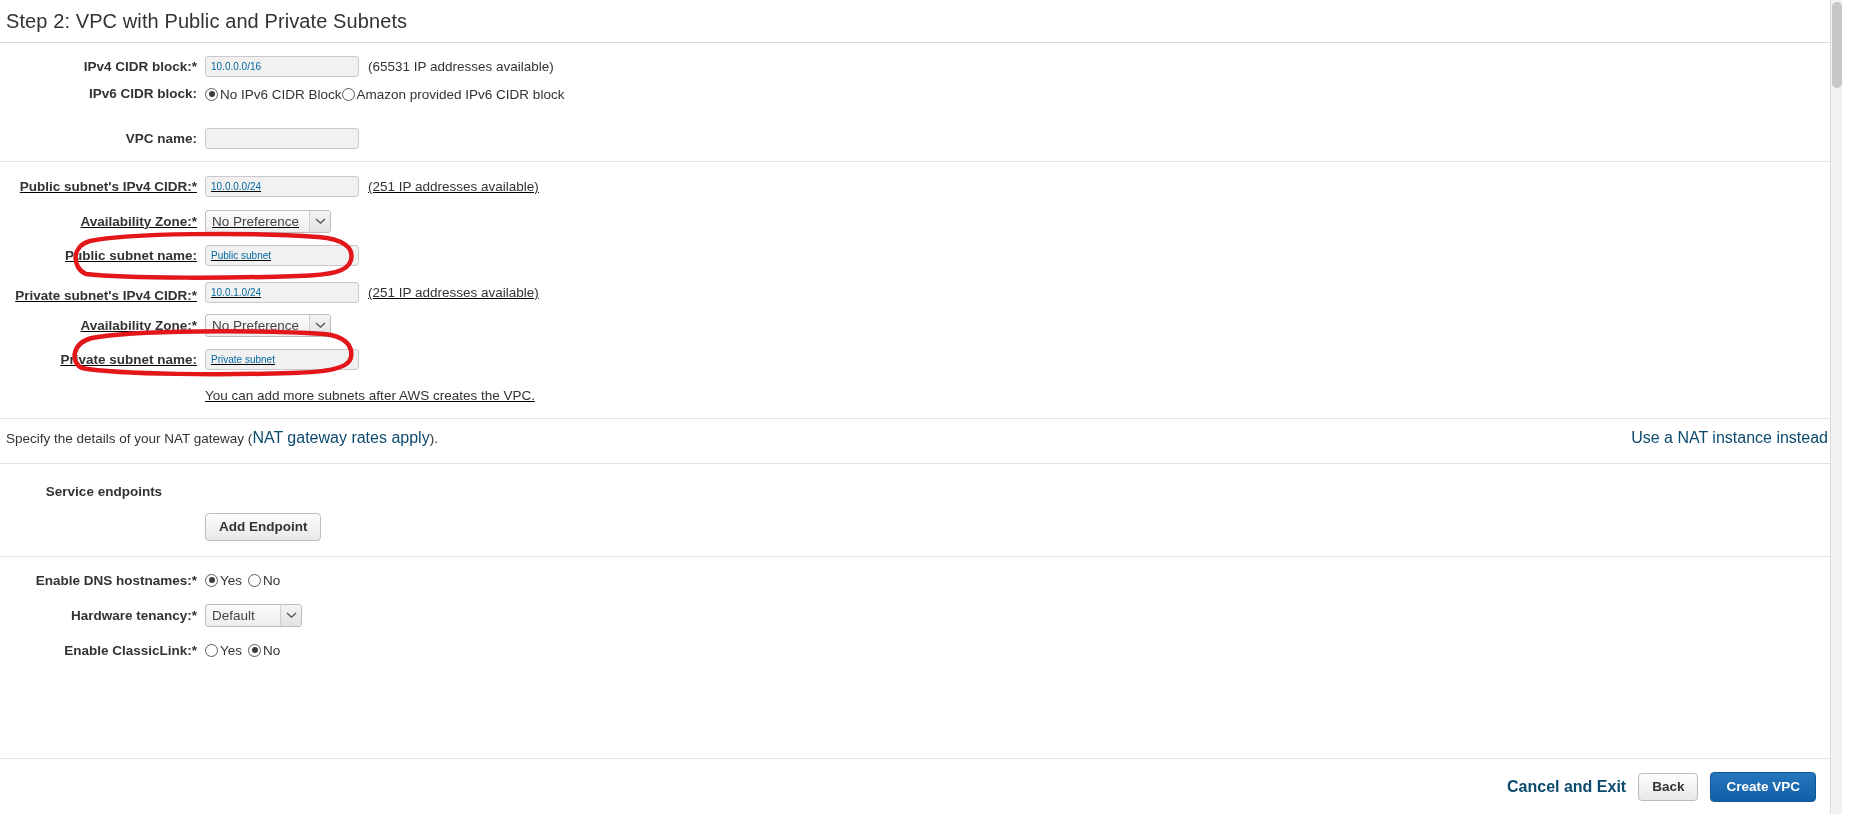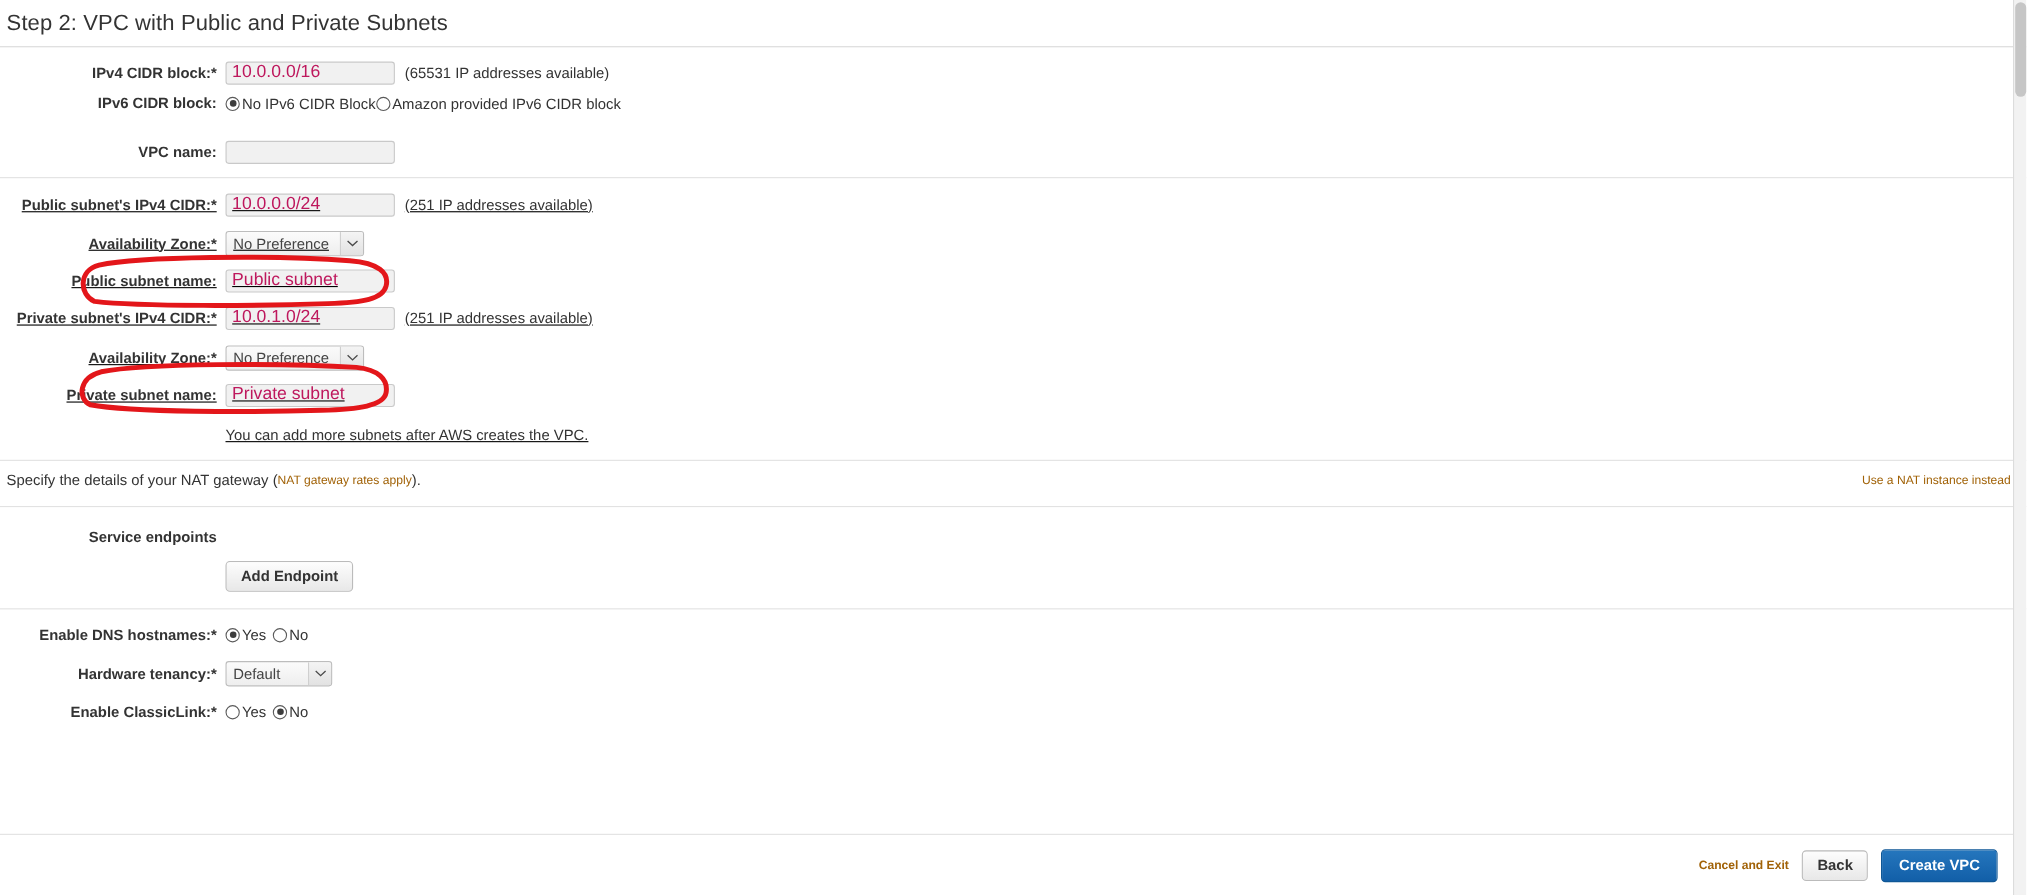--- a/index.html
+++ b/index.html
@@ -52,23 +52,23 @@
     padding-right: 8px;
     flex: 0 0 205px;
     white-space: nowrap;
   }
   .ctl { display: flex; align-items: center; }
 
   
   input.txt {
     width: 154px;
     height: 21px;
-    font-size: 16px;
+    font-size: 10px;
     font-family: "Liberation Sans", sans-serif;
-    color: #be185d;
+    color: #0369a1;
     background: #f1f1f1;
     border: 1px solid #c9c9c9;
     border-radius: 3px;
     padding: 1px 5px;
     outline: none;
   }
 
   .hint {
     font-size: 13.5px;
     color: #333;
@@ -153,42 +153,42 @@
     line-height: 14px;
   }
   .btn-primary {
     background: linear-gradient(#2576bd, #125fa8);
     border: 1px solid #0f5796;
     color: #ffffff;
     padding: 7px 15px;
   }
 
   .link {
-    color: #a16207;
-    font-size: 11px;
+    color: #0c4a6e;
+    font-size: 16px;
     text-decoration: none;
     cursor: pointer;
   }
   .link.bold { font-weight: bold; }
 
   
   .nat-line {
     display: flex;
     align-items: center;
     padding: 10px 0 6px 6px;
     font-size: 13.5px;
     color: #333;
   }
   .nat-line .spacer { flex: 1 1 auto; }
   .nat-right { padding-right: 14px; }
 
   
   .svc-label {
     width: 205px;
-    text-align: right;
+    text-align: center;
     padding-right: 8px;
     font-size: 13.5px;
     font-weight: bold;
     color: #333;
     flex: 0 0 205px;
     padding-left: 11px;
   }
 
   
   .footer {
@@ -302,21 +302,21 @@
         </div>
       </div>
 
       <div class="row" style="margin-top:4px;">
         <div class="lbl">Public subnet name:</div>
         <div class="ctl">
           <input class="txt" type="text" value="Public subnet" style="">
         </div>
       </div>
 
-      <div class="row" style="margin-top:4px;">
+      <div class="row" style="margin-top:4px;align-items:flex-end;">
         <div class="lbl">Private subnet's IPv4 CIDR:*</div>
         <div class="ctl">
           <input class="txt" type="text" value="10.0.1.0/24" style="">
           <span class="hint">(251 IP addresses available)</span>
         </div>
       </div>
 
       <div class="row" style="margin-top:6px;">
         <div class="lbl">Availability Zone:*</div>
         <div class="ctl">

